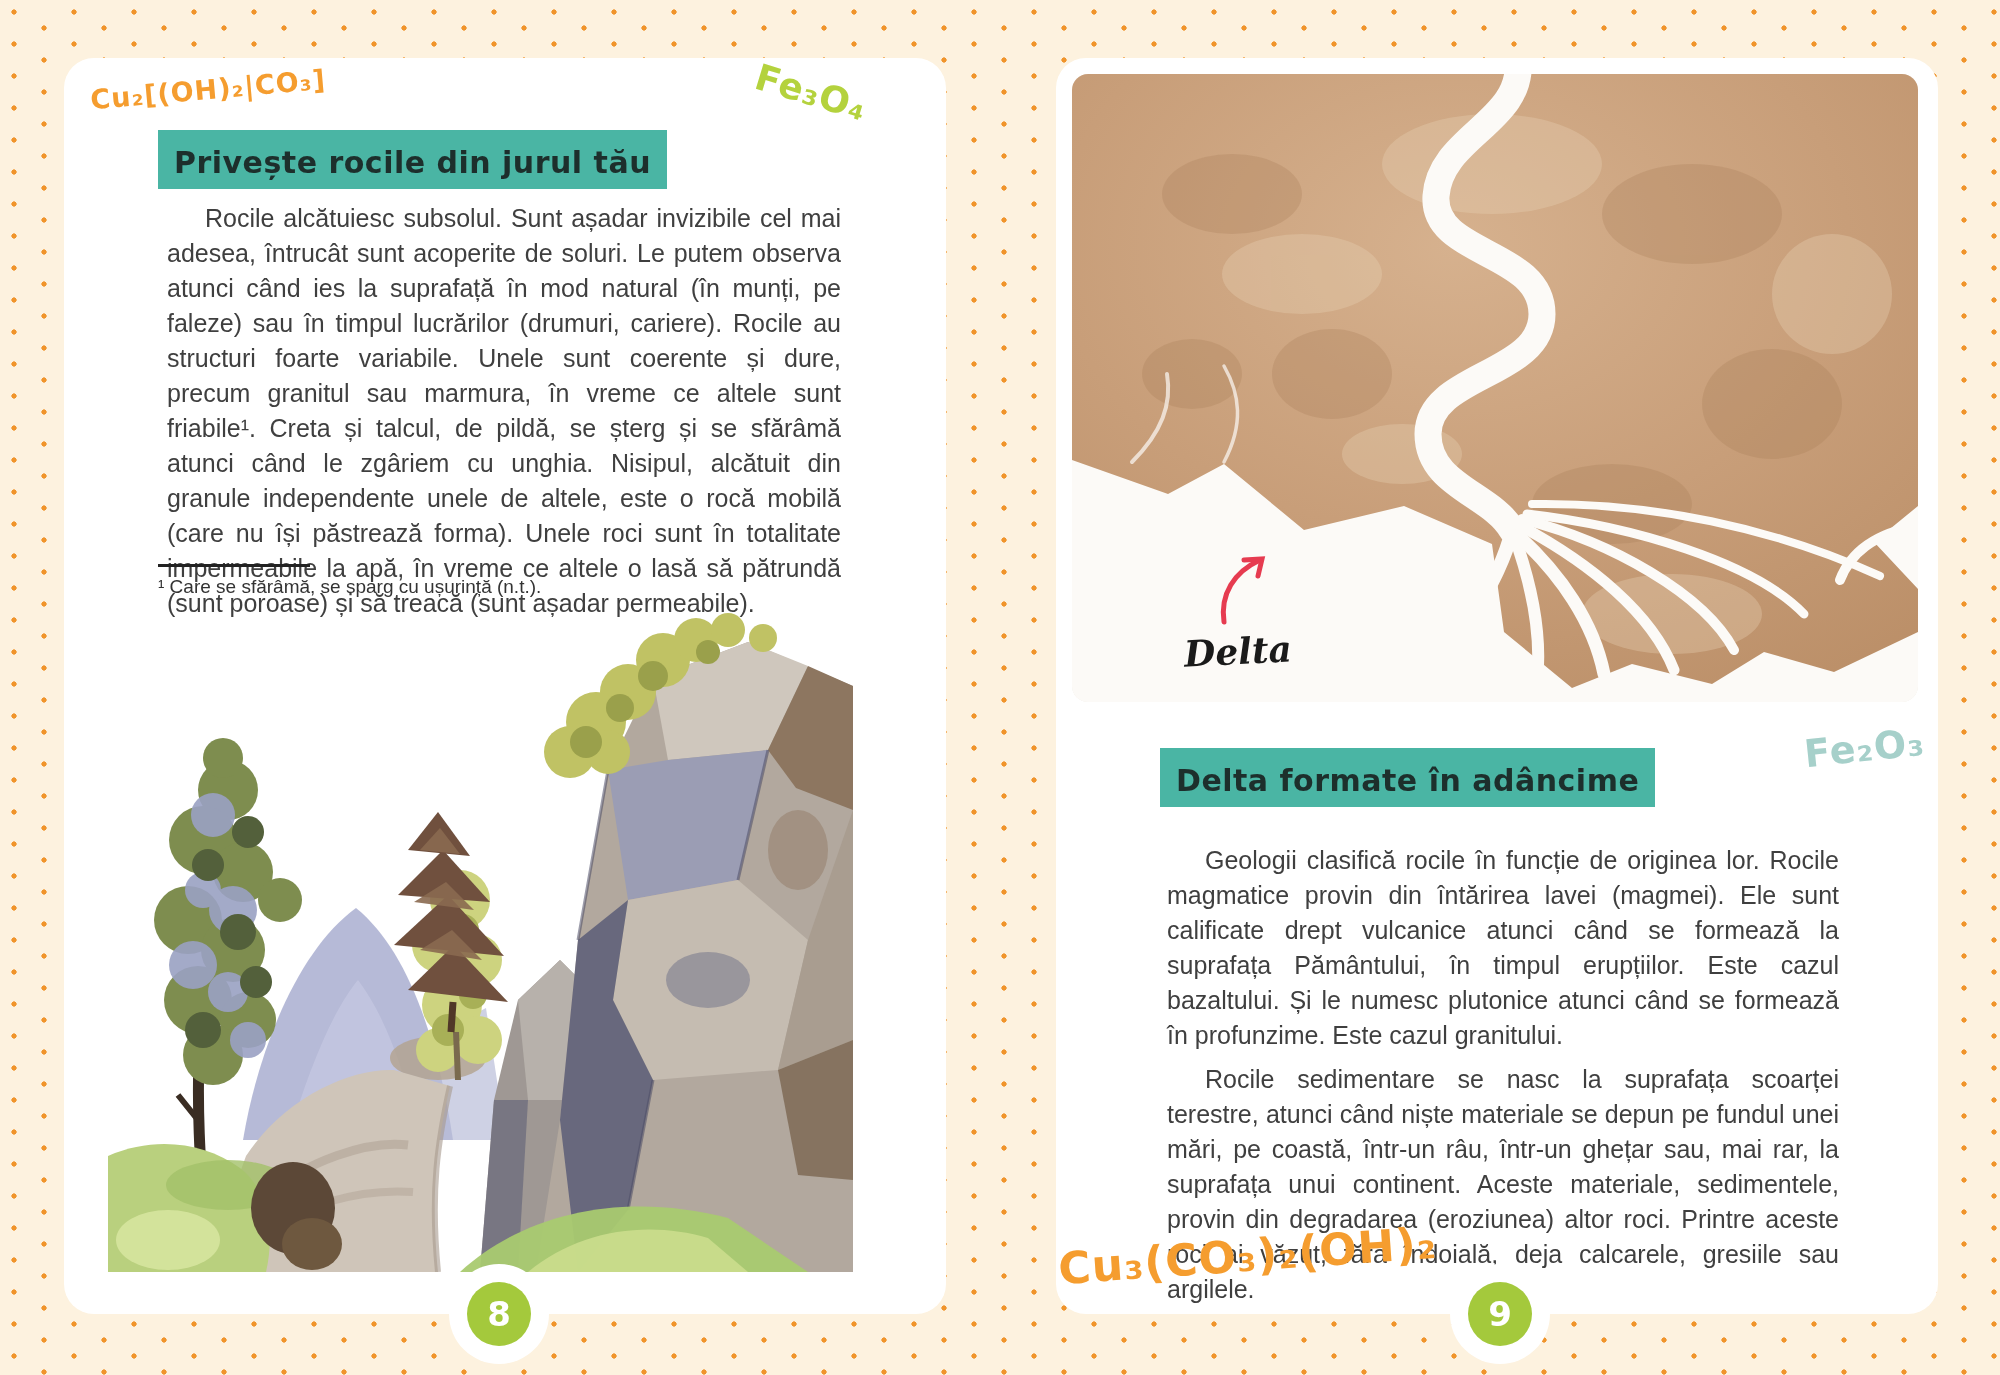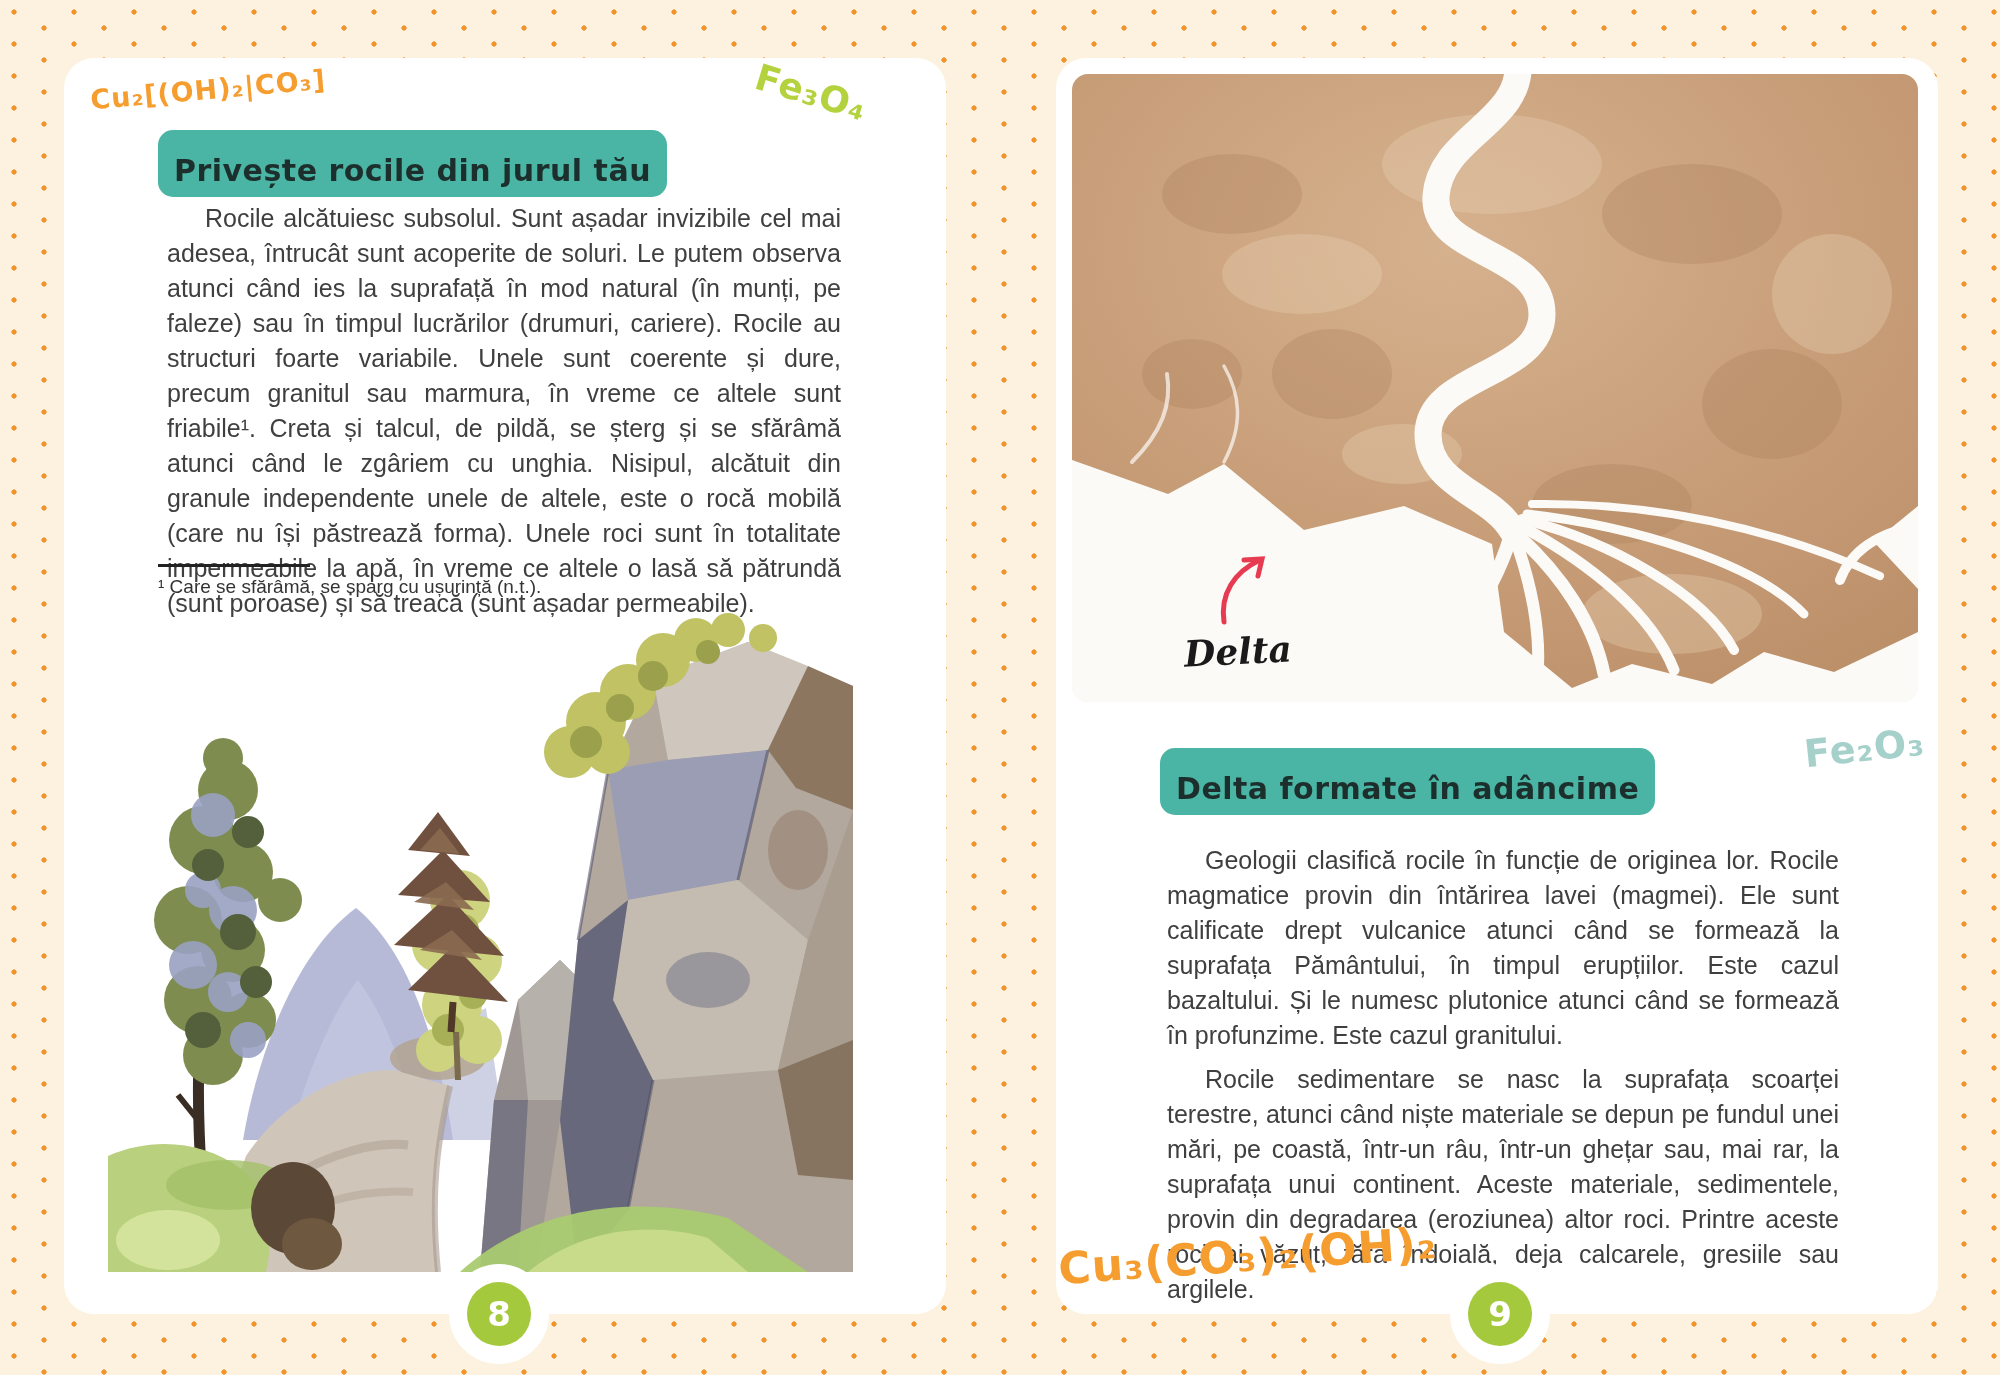--- a/index.html
+++ b/index.html
@@ -24,22 +24,22 @@
     position:absolute;font-family:"DejaVu Sans", sans-serif;font-weight:bold;
     white-space:nowrap;letter-spacing:1px;
   }
   .f-orange{color:#f59d2f;}
   .f-green{color:#b4d23d;}
   .f-teal{color:#a6d0ca;}
 
   .title-badge{
     position:absolute;background:#4ab5a4;color:#1d2f2c;
     font-family:"DejaVu Sans", sans-serif;font-weight:bold;
-    font-size:30px;line-height:1;padding:26px 16px 11px 16px;
-    letter-spacing:0.5px;white-space:nowrap;border-radius:15px;
+    font-size:30px;line-height:1;padding:18px 16px 11px 16px;
+    letter-spacing:0.5px;white-space:nowrap;
   }
   .bodytext{
     position:absolute;color:#3f3f3f;font-size:25px;line-height:35px;
     text-align:justify;
   }
   .bodytext p{margin:9px;text-indent:38px;}
   .footrule{position:absolute;height:3px;background:#222;}
   .footnote{position:absolute;color:#333;font-size:19px;}
 
   .figure{

